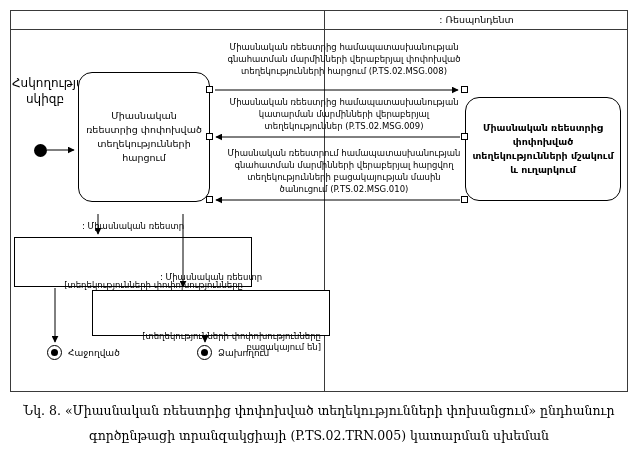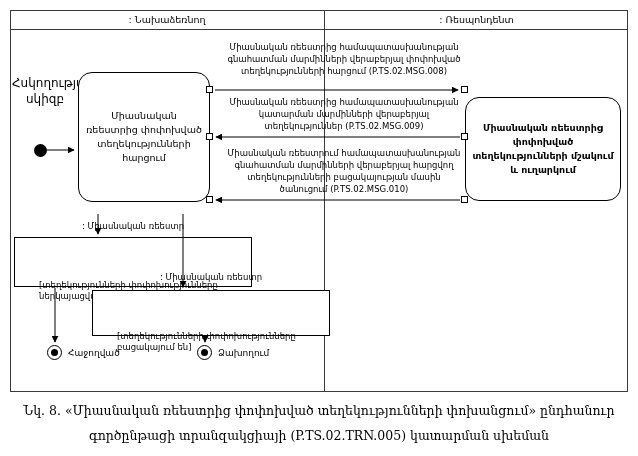--- a/index.html
+++ b/index.html
@@ -18,22 +18,22 @@
   .activity{position:absolute;border:1px solid #000;border-radius:14px;background:#fff;
             display:flex;align-items:center;justify-content:center;text-align:center;
             font-size:9.5px;line-height:1.45;padding:6px;box-sizing:border-box;z-index:2;}
   .act-left{left:78px;top:72px;width:132px;height:130px;}
   .act-right{left:465px;top:97px;width:156px;height:104px;font-weight:bold;}
 
   .start-node{position:absolute;left:34px;top:144px;width:13px;height:13px;background:#000;border-radius:50%;z-index:2;}
   .start-label{position:absolute;left:12px;top:76px;width:66px;text-align:center;font-size:12px;line-height:1.3;z-index:2;}
 
   .obj{position:absolute;border:1px solid #000;background:#fff;display:flex;flex-direction:column;
-       align-items:center;justify-content:center;text-align:left;font-size:8.5px;line-height:1.4;
-       padding:2px 24px;box-sizing:border-box;z-index:2;gap:47px;}
+       align-items:center;justify-content:center;text-align:right;font-size:8.5px;line-height:1.4;
+       padding:2px 8px;box-sizing:border-box;z-index:2;gap:47px;}
   .obj1{left:14px;top:237px;width:238px;height:50px;}
   .obj2{left:92px;top:290px;width:238px;height:46px;}
 
   .final{position:absolute;width:15px;height:15px;border:1px solid #000;border-radius:50%;background:#fff;
          display:flex;align-items:center;justify-content:center;box-sizing:border-box;z-index:2;}
   .final::after{content:"";width:7px;height:7px;background:#000;border-radius:50%;}
   .final1{left:47px;top:345px;}
   .final2{left:197px;top:345px;}
   .final-label{position:absolute;font-size:9px;line-height:1.2;z-index:2;}
   .fl1{left:68px;top:348px;}
@@ -54,21 +54,20 @@
   .cap2{top:427px;}
 </style>
 </head>
 <body>
 
 <div class="canvas">
 
   <div class="frame"></div>
   <div class="lane-divider"></div>
   <div class="header-sep"></div>
-  <div class="lane-header lh-left">: Նախաձեռնող</div>
   <div class="lane-header lh-right">: Ռեսպոնդենտ</div>
 
   <div class="start-label">Հսկողության սկիզբ</div>
   <div class="start-node"></div>
 
   <div class="activity act-left">Միասնական ռեեստրից փոփոխված տեղեկությունների հարցում</div>
   <div class="activity act-right">Միասնական ռեեստրից փոփոխված տեղեկությունների մշակում և ուղարկում</div>
 
   <div class="msg-label ml1">Միասնական ռեեստրից համապատասխանության գնահատման մարմինների վերաբերյալ փոփոխված տեղեկությունների հարցում (P.TS.02.MSG.008)</div>
   <div class="msg-label ml2">Միասնական ռեեստրից համապատասխանության կատարման մարմինների վերաբերյալ տեղեկություններ (P.TS.02.MSG.009)</div>

